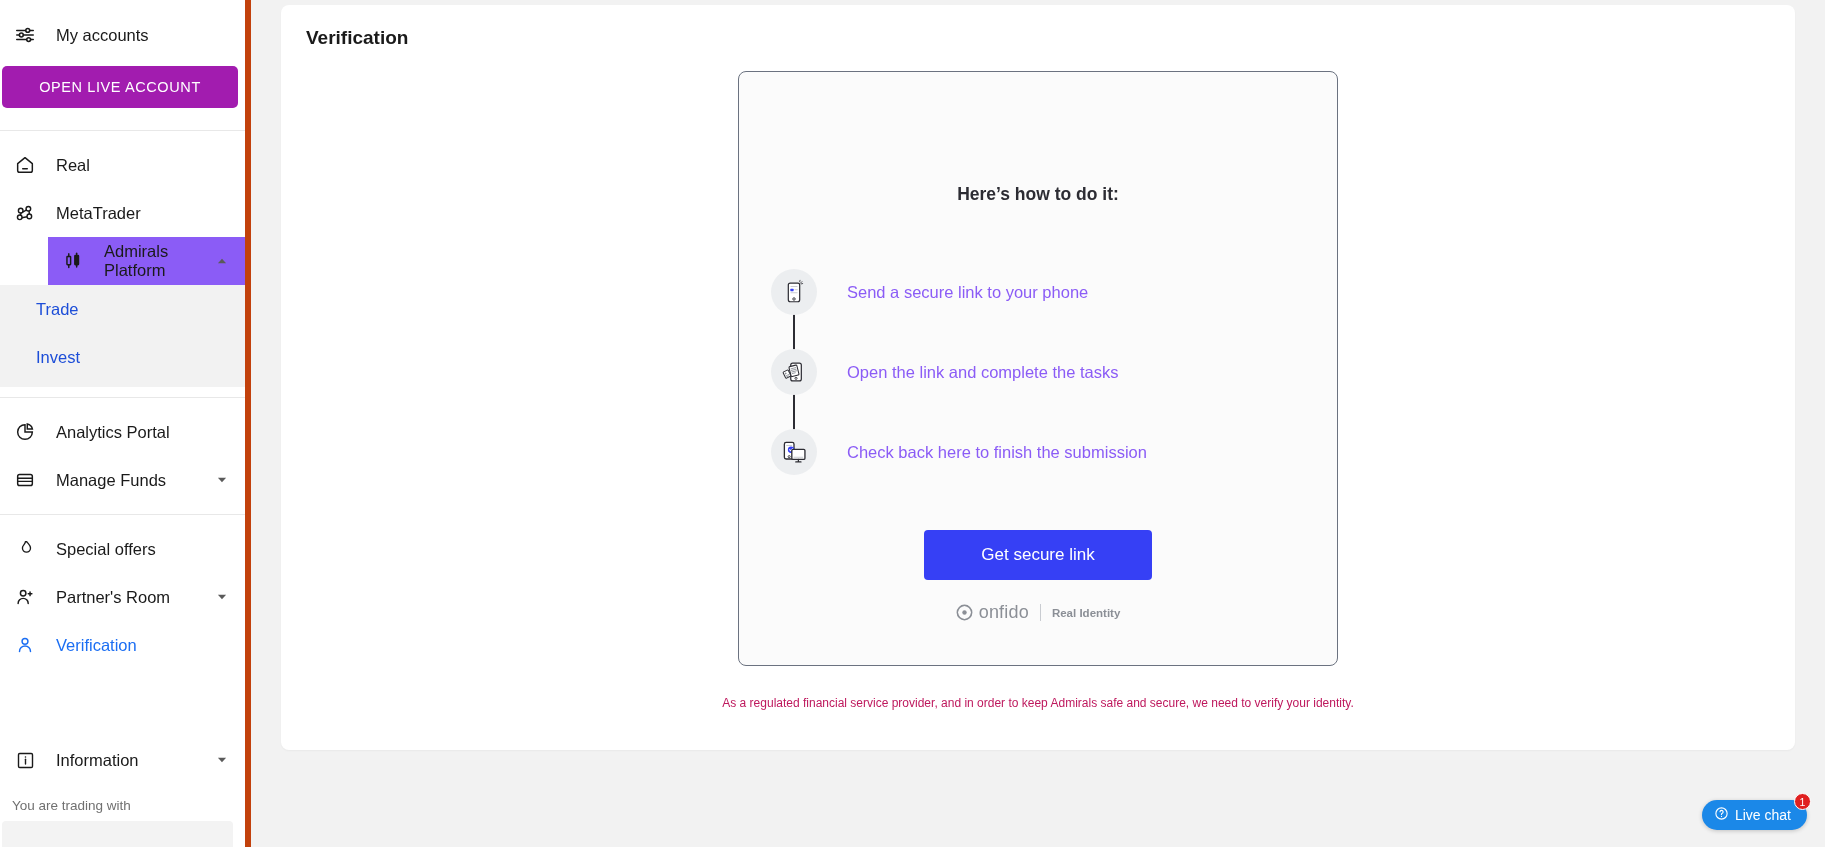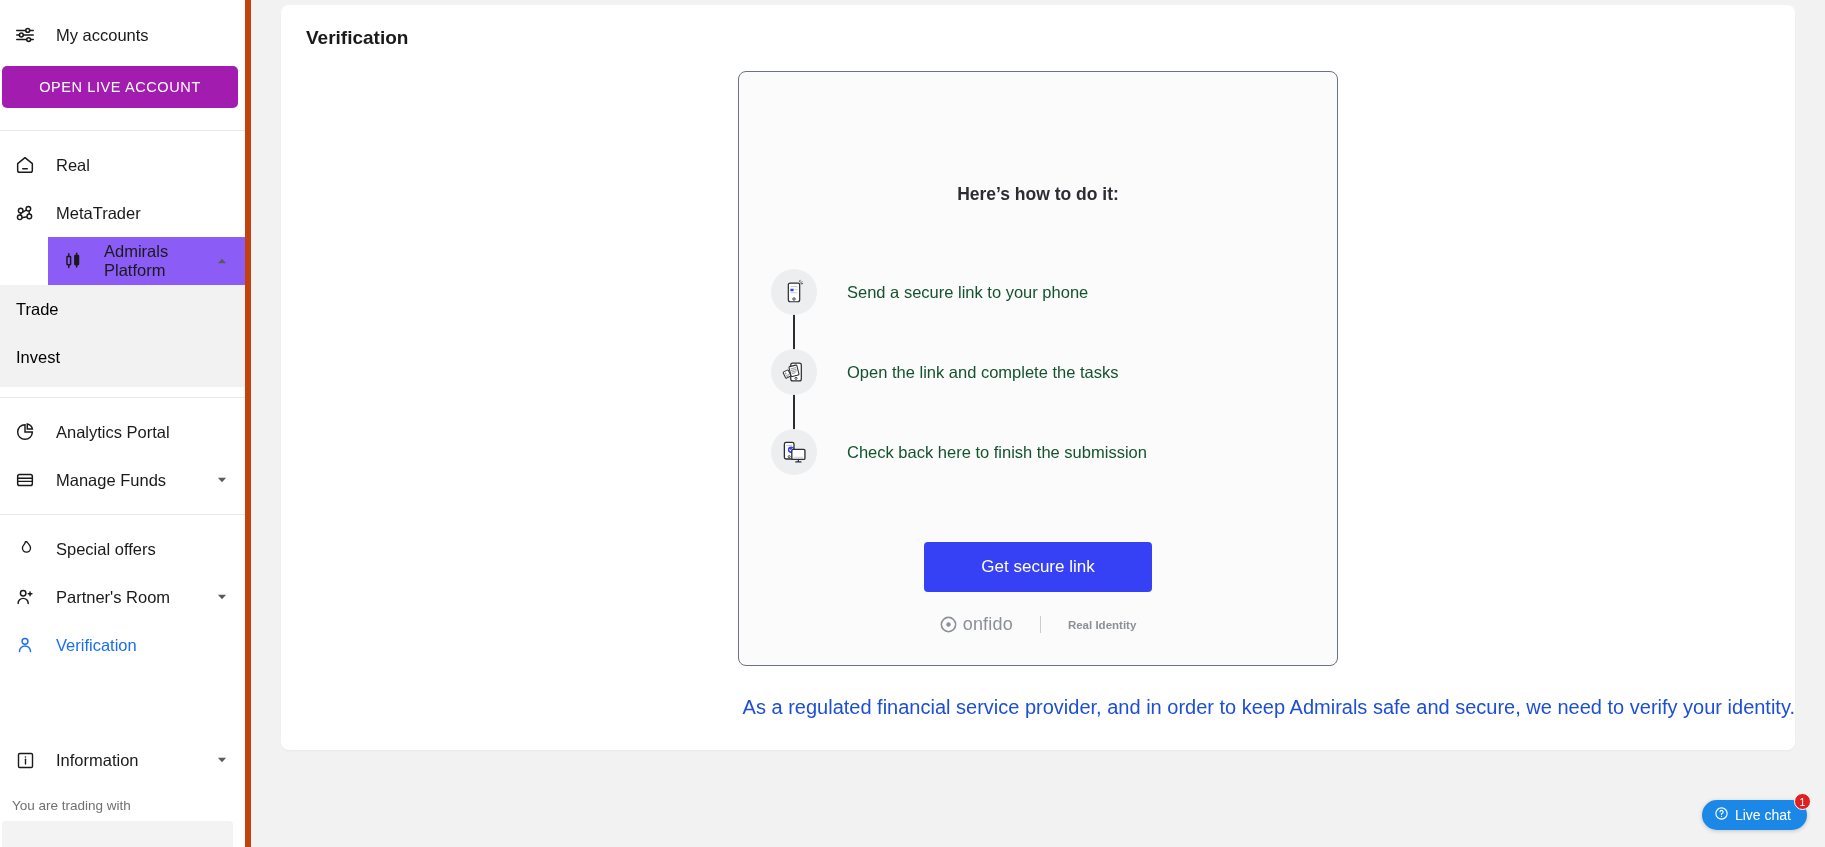--- a/index.html
+++ b/index.html
@@ -45,21 +45,21 @@
   }
   .nav-item .lbl { font-size: 16.5px; color: #1a1a1a; flex: 1; }
   .nav-item.active .lbl { color: #1b6ef3; }
   .nav-item.expanded { background: #8b5cf6; margin-left: 48px; }
   .nav-sub {
     background: #f2f2f2;
     padding-bottom: 6px;
   }
   .sub-item {
     height: 48px; display: flex; align-items: center;
-    padding-left: 16px; font-size: 16.5px; color: #000000;
+    padding-left: 36px; font-size: 16.5px; color: #1d4ed8;
     cursor: pointer;
     text-align: right;
   }
   .ico { width: 26px; height: 26px; flex: 0 0 26px; display: flex; align-items: center; justify-content: center; }
   .ico svg { display: block; }
   .caret { width: 14px; height: 14px; flex: 0 0 14px; }
 
   .sb-spacer { flex: 1 1 auto; }
   .sb-bottom { padding-bottom: 0; }
   .trading-with {
@@ -120,41 +120,41 @@
     position: relative; z-index: 2;
     margin-left: 8px;
   }
   .step-line {
     position: absolute; left: 54px; width: 1.6px;
     background: #2c2c33; z-index: 1;
   }
   .step-line.l1 { top: 61px; height: 38px; }
   .step-line.l2 { top: 141px; height: 38px; }
   .step-txt {
-    font-size: 16.5px; color: #14532d; margin-left: 30px;
-  }
-  .btn-wrap { margin-top: 50px; }
+    font-size: 16.5px; color: #8b5cf6; margin-left: 30px;
+  }
+  .btn-wrap { margin-top: 38px; }
   .secure-btn {
     width: 228px; padding: 15px 0;
     background: #3640f5; color: #ffffff;
     border: none; border-radius: 4px;
     font-family: "Liberation Sans", sans-serif;
     font-size: 17px; cursor: pointer;
   }
   .onfido-row {
-    margin-top: 22px; display: flex; align-items: center; gap: 27px;
+    margin-top: 22px; display: flex; align-items: center; gap: 11px;
     color: #8b8f96;
   }
   .onfido-mark { display: flex; align-items: center; gap: 6px; }
   .onfido-word { font-size: 18px; color: #8b8f96; letter-spacing: 0.2px; }
   .onfido-sep { width: 1px; height: 17px; background: #c9ccd1; }
   .onfido-tag { font-size: 11.5px; color: #8b8f96; font-weight: bold; }
 
   .panel-footer {
-    text-align: right; font-size: 20px; color: #1d4ed8;
+    text-align: center; font-size: 12px; color: #be185d;
     padding-top: 30px;
   }
 
   
   .live-chat {
     position: absolute; right: 18px; bottom: 17px;
     background: #1b88e8; color: #ffffff;
     border-radius: 18px; height: 30px;
     display: flex; align-items: center; gap: 6px;
     padding: 0 16px 0 12px; cursor: pointer;

